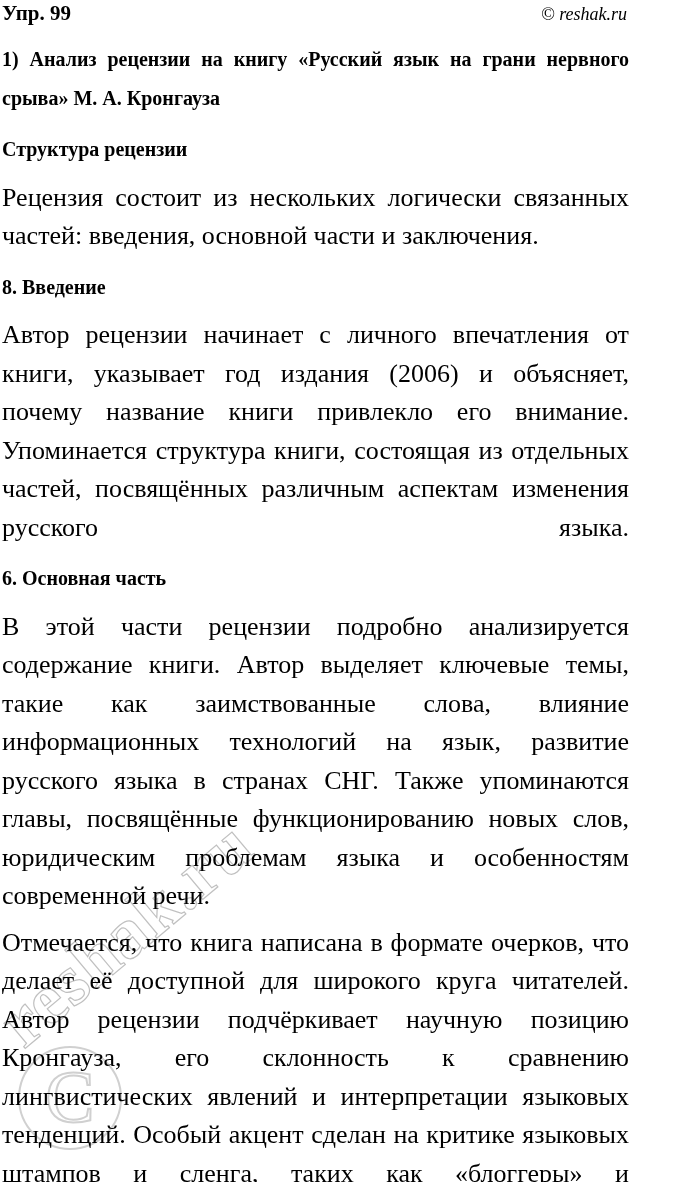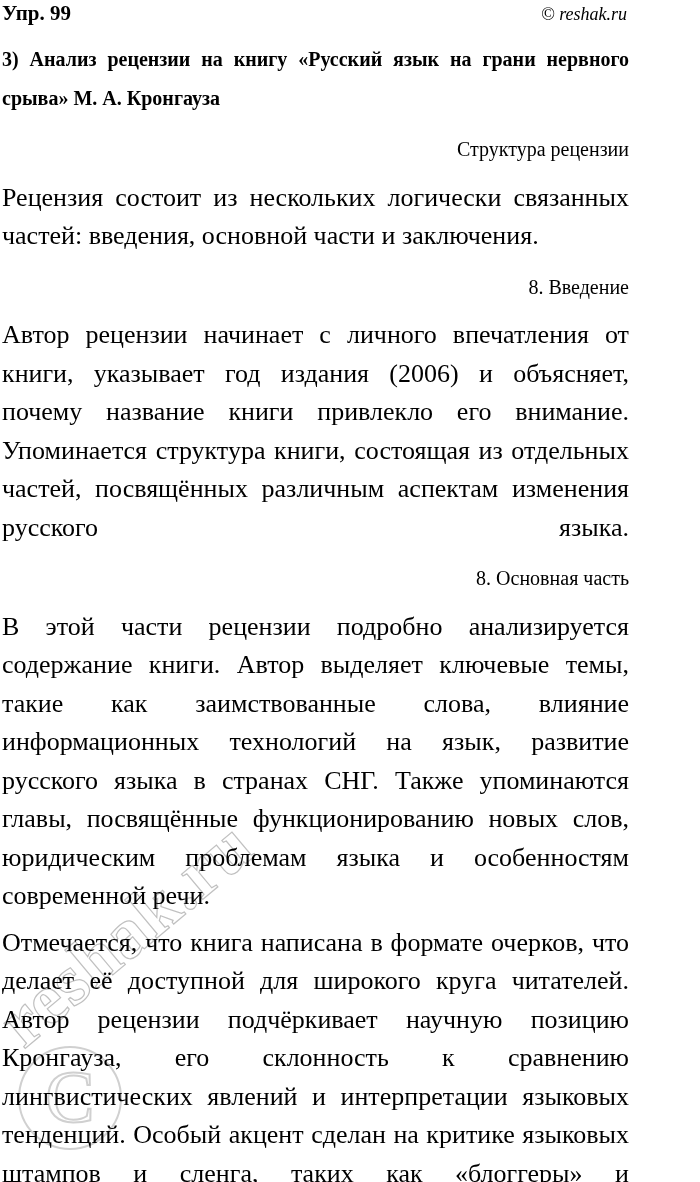--- a/index.html
+++ b/index.html
@@ -61,24 +61,24 @@
   }
   .para.last-full {
     text-align-last: left;
   }
   .para.justify-all {
     text-align-last: justify;
   }
 
   .heading {
     font-size: 20px;
-    font-weight: normal;
+    font-weight: bold;
     line-height: 38.5px;
     margin: 0;
-    text-align: right;
+    text-align: left;
   }
 
   .title-block {
     font-size: 20px;
     font-weight: bold;
     line-height: 39px;
     text-align: justify;
     text-align-last: left;
     margin: 0;
   }
@@ -146,41 +146,41 @@
 
 <div class="page">
 
   <div class="header-row">
     <div class="exercise-title">Упр. 99</div>
     <div class="copyright">© reshak.ru</div>
   </div>
 
   <div class="sp-14"></div>
 
-  <div class="title-block">3) Анализ рецензии на книгу «Русский язык на грани нервного срыва» М. А. Кронгауза</div>
+  <div class="title-block">1) Анализ рецензии на книгу «Русский язык на грани нервного срыва» М. А. Кронгауза</div>
 
   <div class="sp-12"></div>
 
   <div class="heading">Структура рецензии</div>
 
   <div class="sp-10"></div>
 
   <p class="para last-full">Рецензия состоит из нескольких логически связанных частей: введения, основной части и заключения.</p>
 
   <div class="sp-12"></div>
 
   <div class="heading">8. Введение</div>
 
   <div class="sp-10"></div>
 
   <p class="para justify-all">Автор рецензии начинает с личного впечатления от книги, указывает год издания (2006) и объясняет, почему название книги привлекло его внимание. Упоминается структура книги, состоящая из отдельных частей, посвящённых различным аспектам изменения русского языка.</p>
 
   <div class="sp-12"></div>
 
-  <div class="heading">8. Основная часть</div>
+  <div class="heading">6. Основная часть</div>
 
   <div class="sp-10"></div>
 
   <p class="para last-full">В этой части рецензии подробно анализируется содержание книги. Автор выделяет ключевые темы, такие как заимствованные слова, влияние информационных технологий на язык, развитие русского языка в странах СНГ. Также упоминаются главы, посвящённые функционированию новых слов, юридическим проблемам языка и особенностям современной речи.</p>
 
   <div class="sp-8"></div>
 
   <p class="para last-full">Отмечается, что книга написана в формате очерков, что делает её доступной для широкого круга читателей. Автор рецензии подчёркивает научную позицию Кронгауза, его склонность к сравнению лингвистических явлений и интерпретации языковых тенденций. Особый акцент сделан на критике языковых штампов и сленга, таких как «блоггеры» и «аккаунтеры», а также на анализе новых речевых явлений.</p>
 
   <div class="sp-8"></div>

